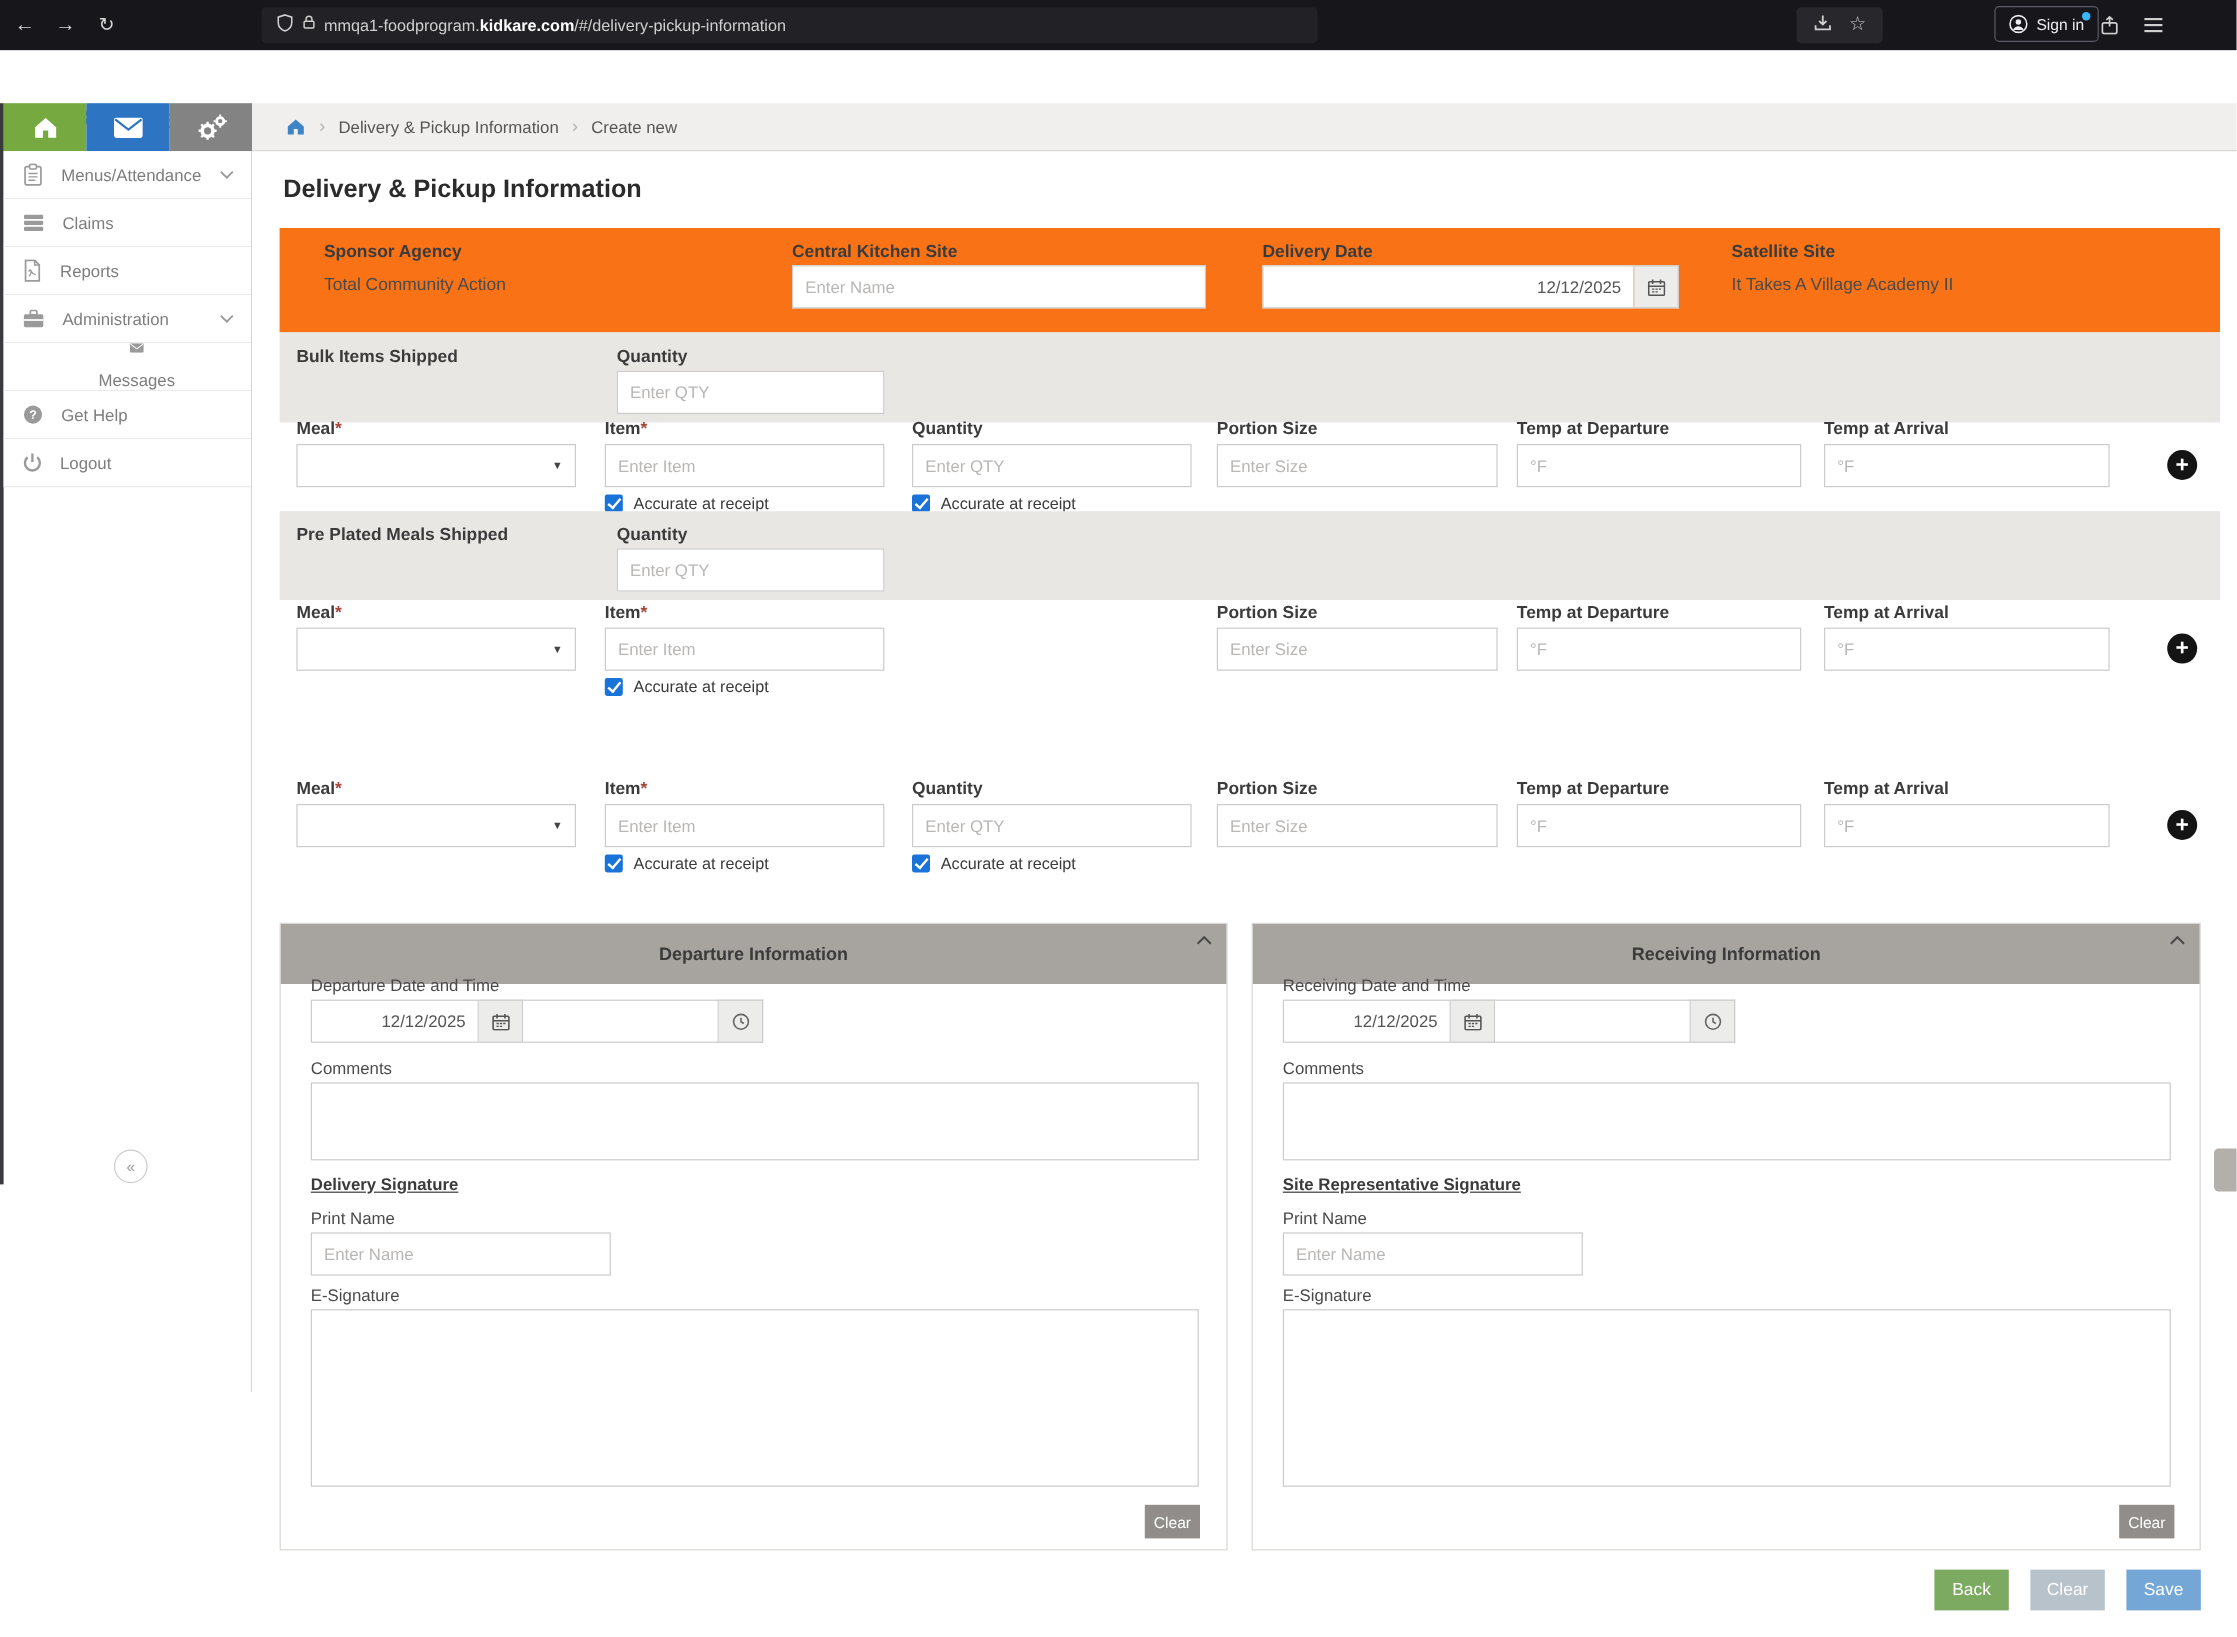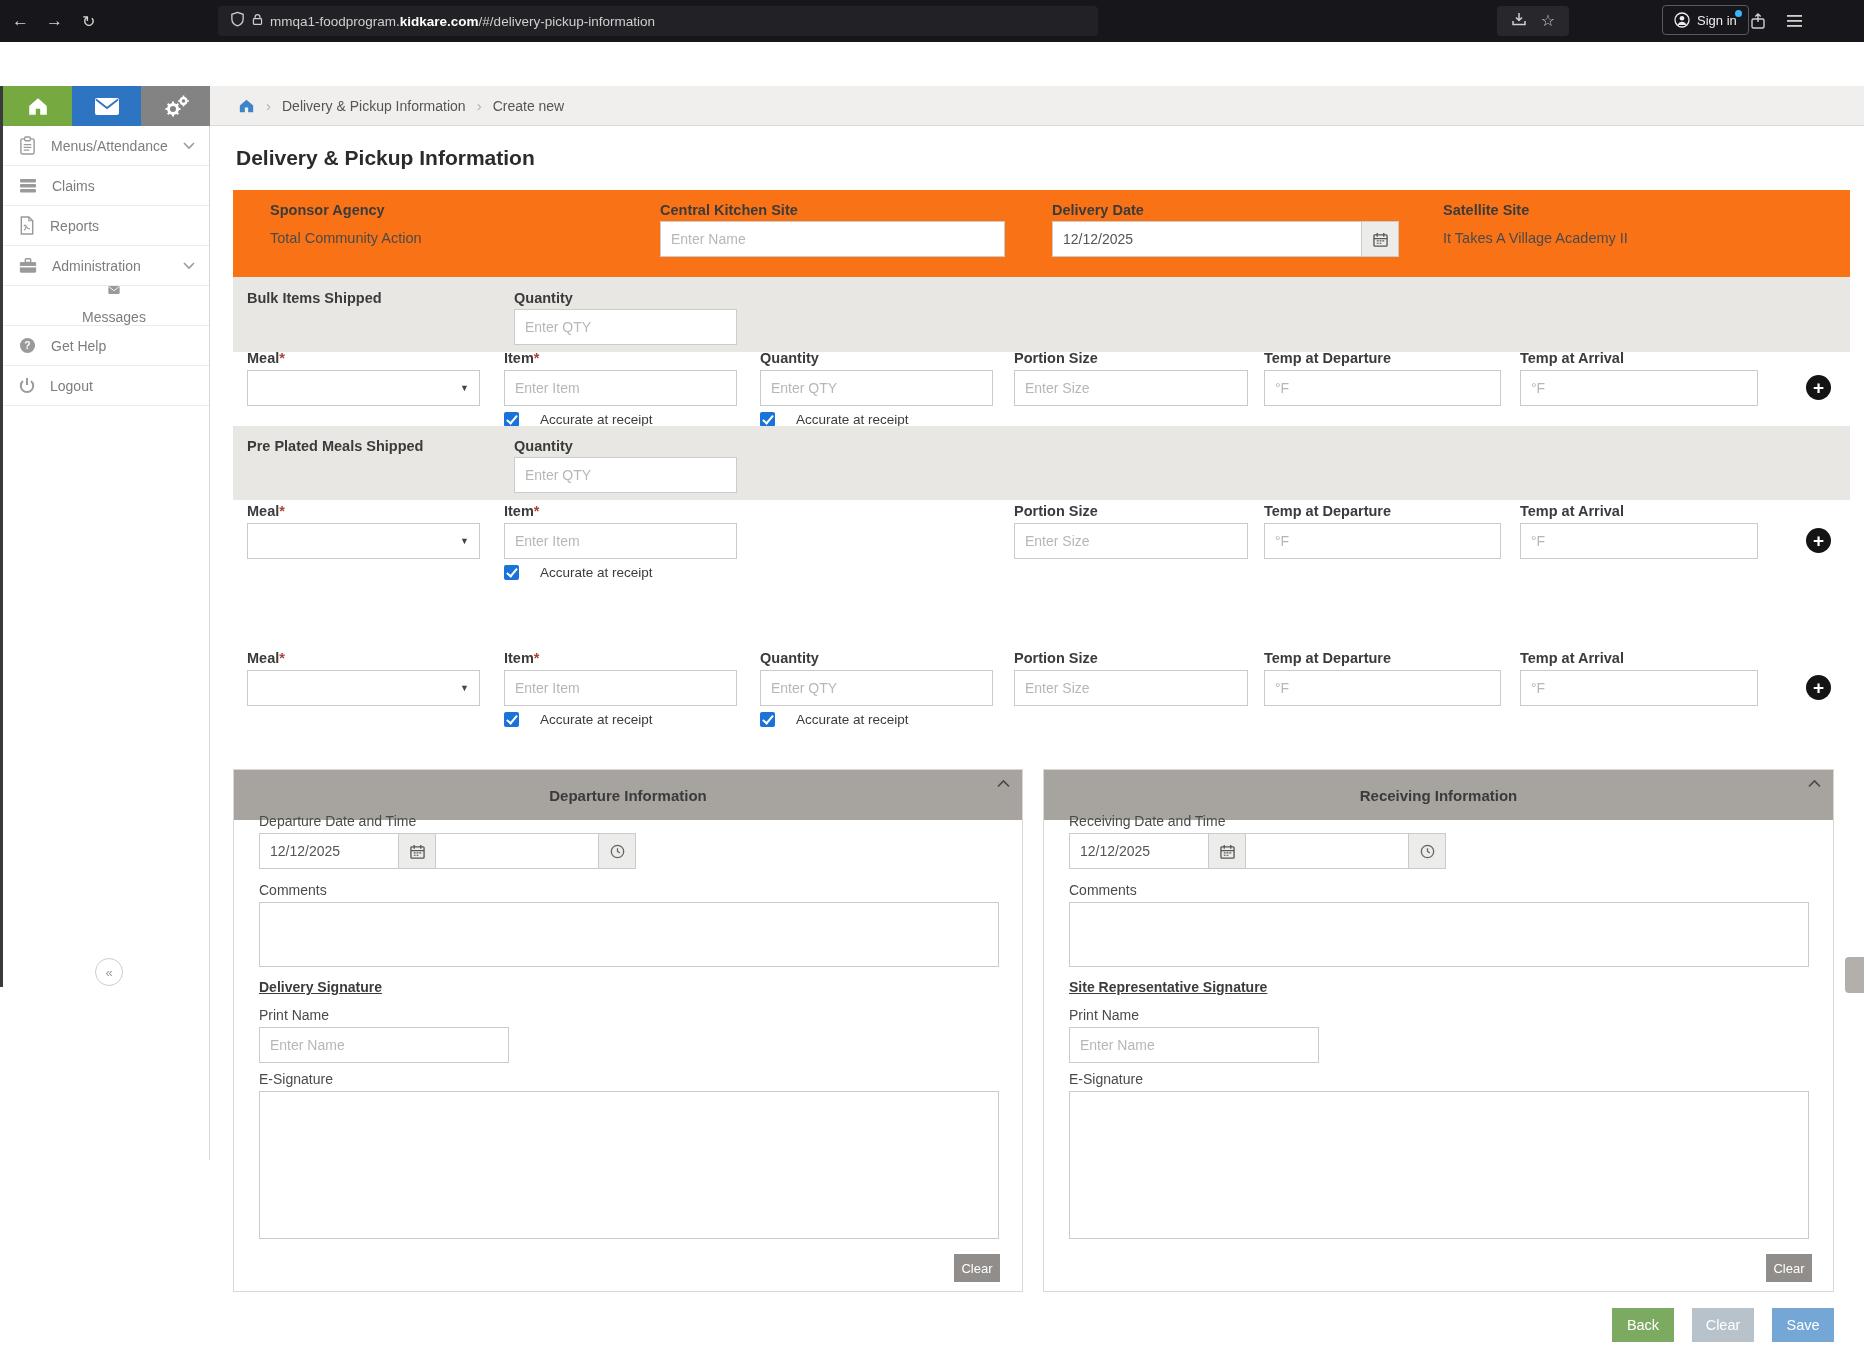--- a/index.html
+++ b/index.html
@@ -43,27 +43,27 @@
   
   .ptitle{left:236px;top:146px;font-size:21px;font-weight:bold;color:#2b2b2b;}
   .banddark{left:233px;top:190px;width:1617px;height:87px;background:#f97316;}
   .bandlight{background:#e9e7e3;}
   .flabel{font-size:14.5px;font-weight:bold;color:#3b3b3b;white-space:nowrap;}
   .fvalue{font-size:14.5px;color:#4a4a4a;white-space:nowrap;}
   .req{color:#a9423a;}
   .inp{height:36px;border:1px solid #cbcbcb;background:#fff;font-family:"Liberation Sans",sans-serif;
        font-size:14px;color:#555;padding:0 10px;box-sizing:border-box;}
   .inp::placeholder{color:#b9b7b5;}
-  .ctr{text-align:left;}
+  .ctr{text-align:right;}
   .addon{width:37px;height:36px;background:#ececeb;border:1px solid #cbcbcb;border-left:none;display:flex;
          align-items:center;justify-content:center;box-sizing:border-box;cursor:pointer;}
   .dgroup{display:flex;}
   .msel{display:flex;align-items:center;justify-content:flex-end;cursor:pointer;}
   .msel .caret{font-size:9px;color:#444;}
-  .cbrow{display:flex;align-items:center;gap:21px;font-size:13.5px;color:#3b3b3b;}
+  .cbrow{display:flex;align-items:center;gap:9px;font-size:13.5px;color:#3b3b3b;}
   .cb{width:15px;height:15px;background:#1a73d9;border-radius:2px;position:relative;flex:none;cursor:pointer;}
   .cb::after{content:"";position:absolute;left:5px;top:1px;width:4px;height:9px;border:solid #fff;
              border-width:0 2px 2px 0;transform:rotate(40deg);}
   .plusbtn{width:25px;height:25px;border-radius:50%;background:#141414;color:#fff;display:flex;align-items:center;
            justify-content:center;font-size:19px;font-weight:bold;line-height:21px;cursor:pointer;}
   
   .panel{position:absolute;top:769px;height:523px;border:1px solid #d9d7d4;background:#fff;box-sizing:border-box;}
   .phead{height:50px;background:#a7a39e;display:flex;align-items:center;justify-content:center;
          font-weight:bold;color:#3b3b3b;font-size:15px;position:relative;}
   .phead .pchev{position:absolute;right:12px;top:9px;cursor:pointer;}

